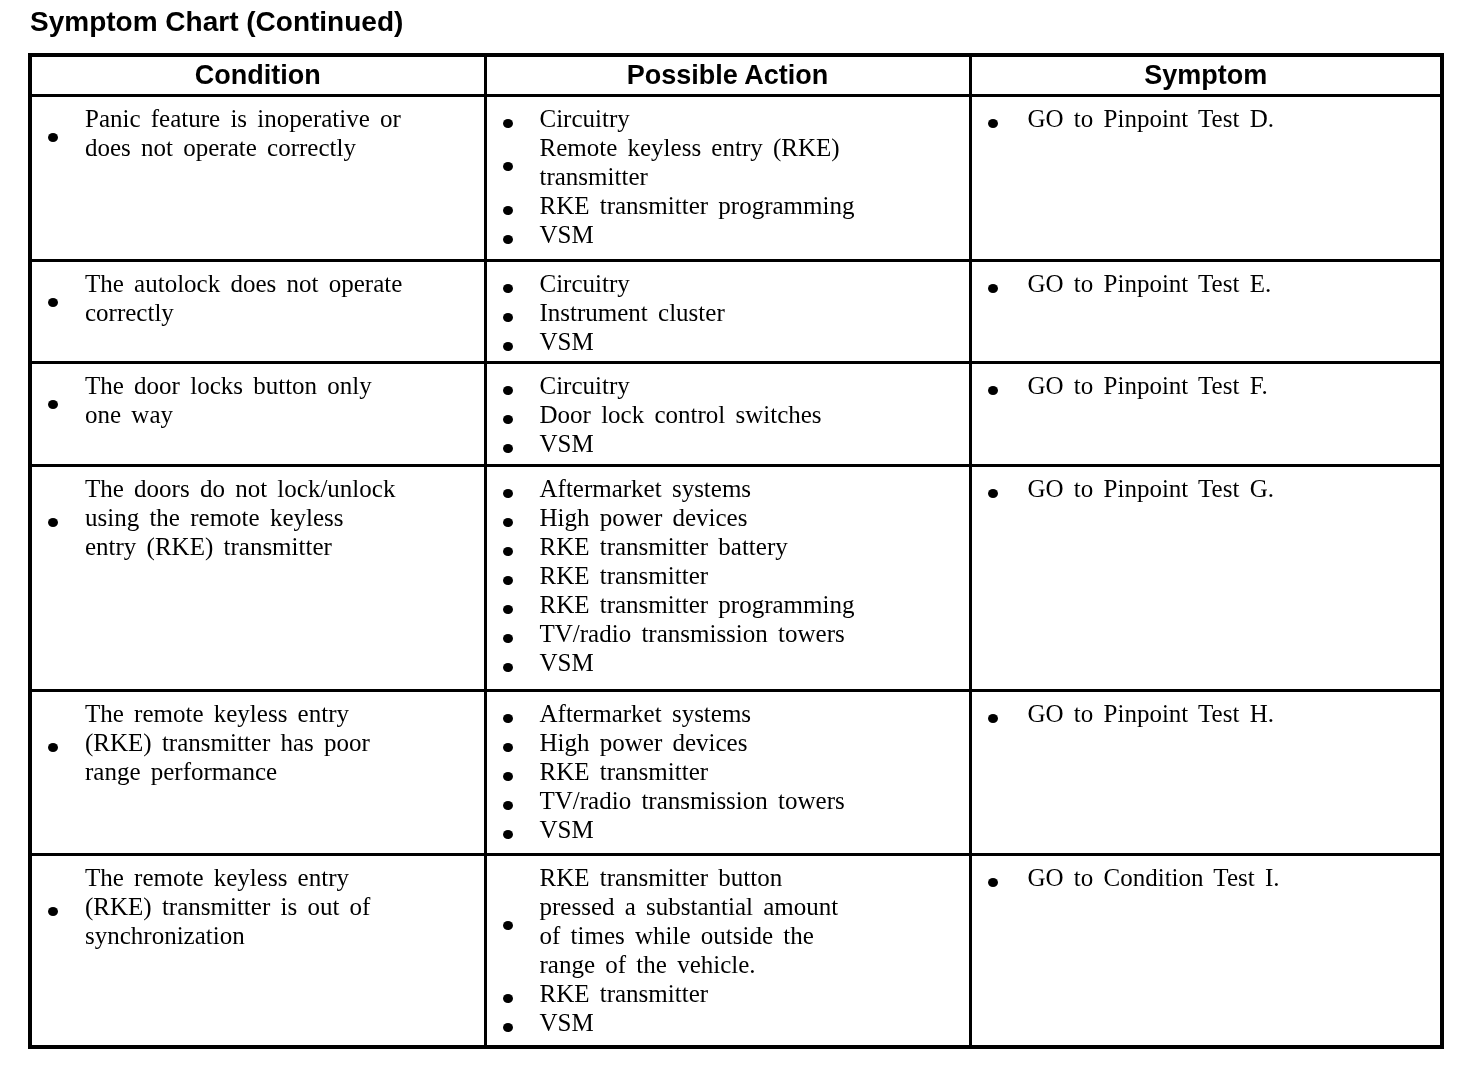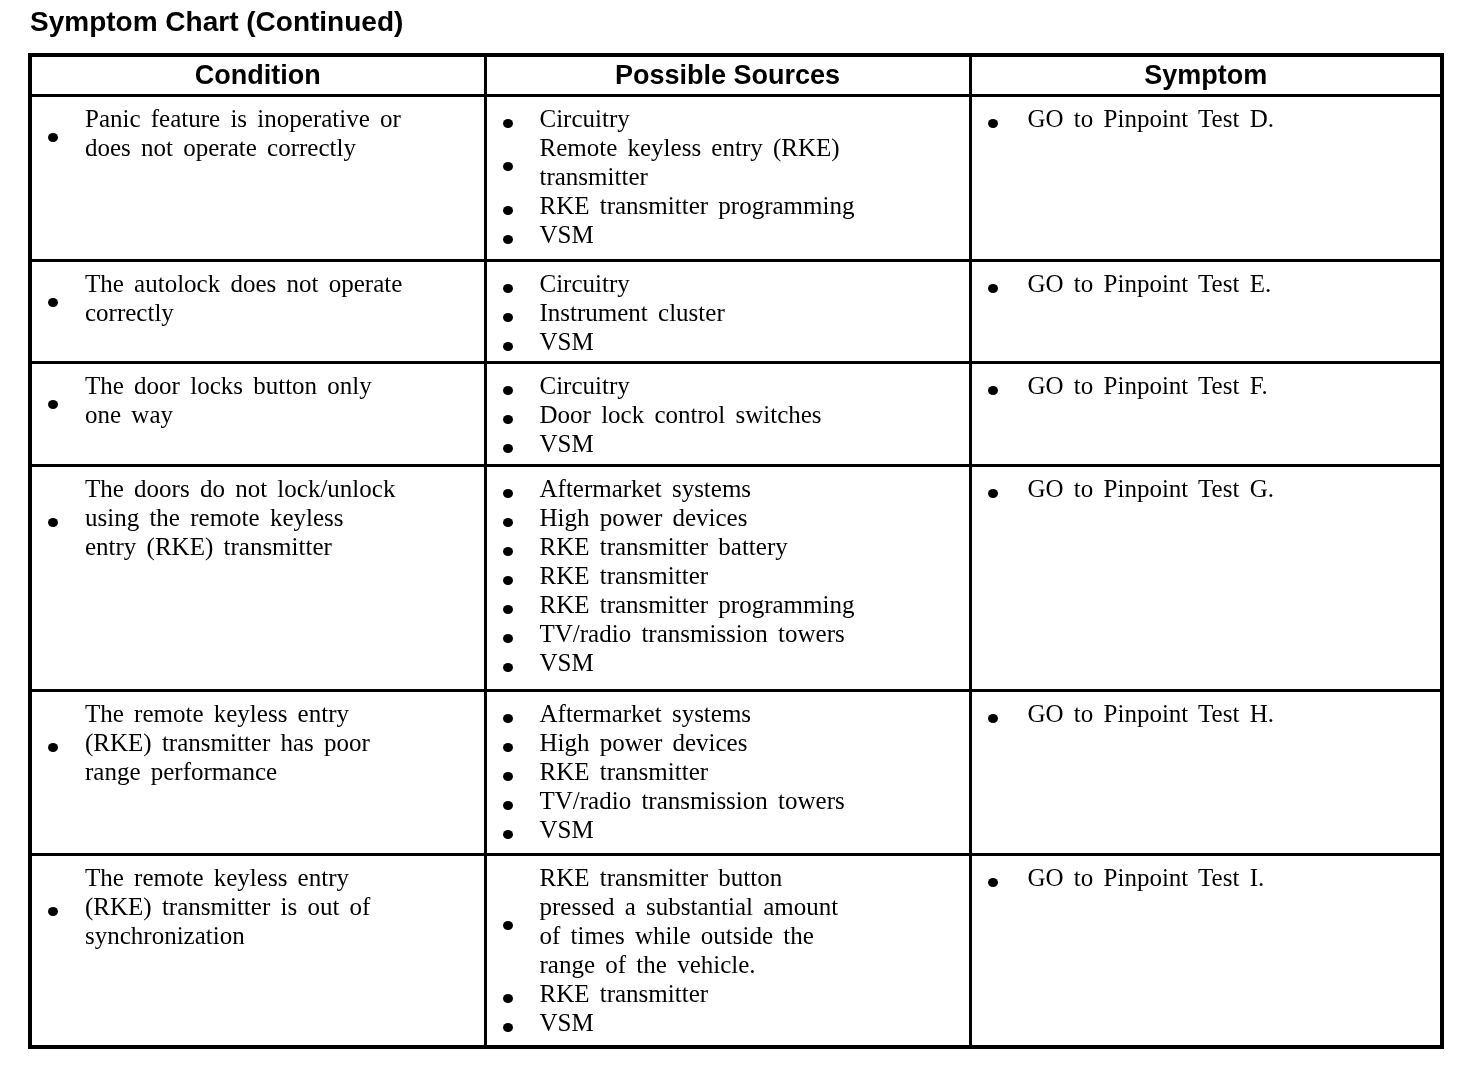--- a/index.html
+++ b/index.html
@@ -59,21 +59,21 @@
 
   <table class="symptom-table">
     <colgroup>
       <col style="width:455px">
       <col style="width:485px">
       <col style="width:472px">
     </colgroup>
     <thead>
       <tr>
         <th>Condition</th>
-        <th>Possible Sources</th>
+        <th>Possible Action</th>
         <th>Symptom</th>
       </tr>
     </thead>
     <tbody>
 
       <tr style="height:165px">
         <td class="condition-cell">
           <div class="bi">
             <span class="dot"></span>
             <span class="txt">Panic feature is inoperative or
@@ -275,21 +275,21 @@
             <span class="txt">RKE transmitter</span>
           </div>
           <div class="bi">
             <span class="dot"></span>
             <span class="txt">VSM</span>
           </div>
         </td>
         <td class="action-cell">
           <div class="bi">
             <span class="dot"></span>
-            <span class="txt">GO to Pinpoint Test I.</span>
+            <span class="txt">GO to Condition Test I.</span>
           </div>
         </td>
       </tr>
 
     </tbody>
   </table>
 
 </div>
 
 </body></html>

